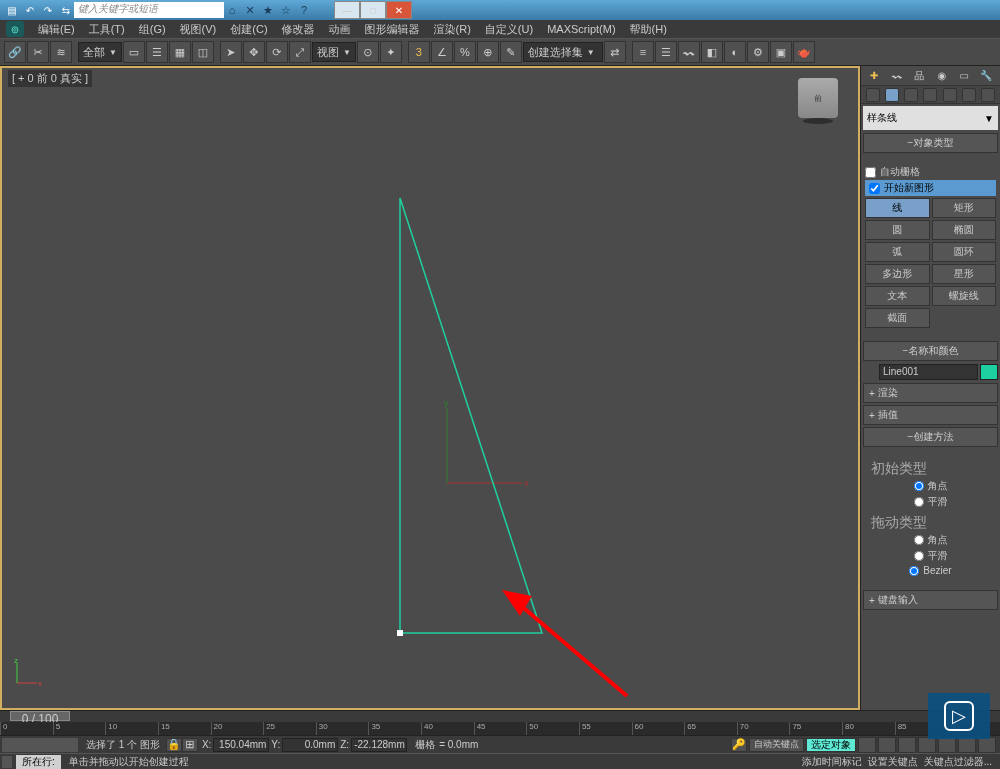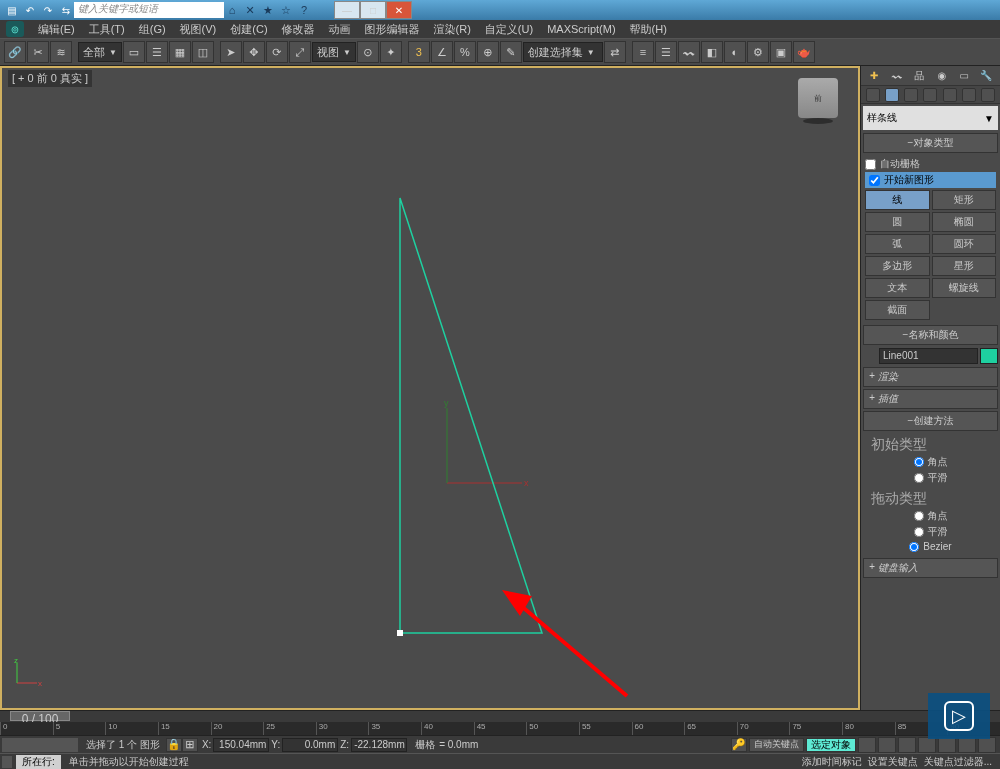--- a/index.html
+++ b/index.html
@@ -40,24 +40,24 @@
 
 
 .side-panel { width: 140px; background: #4a4a4a; border-left: 1px solid #222; display: flex; flex-direction: column; font-size: 10px; }
 .side-toprow { height: 20px; display: flex; align-items: center; justify-content: space-around; padding: 2px; border-bottom: 1px solid #333; }
 .side-toprow span { width: 14px; height: 14px; display: flex; align-items: center; justify-content: center; color: #ccc; font-size: 10px; }
 .side-cat-row { height: 18px; display: flex; align-items: center; justify-content: space-around; padding: 2px; background: #454545; border-bottom: 1px solid #333; }
 .side-cat-row span { width: 14px; height: 14px; background: #505050; border: 1px solid #333; border-radius: 2px; }
 .side-cat-row span.active { background: #78a0c8; }
 .side-dropdown { height: 18px; background: #e0e0e0; color: #000; padding: 12px 4px; display: flex; align-items: center; justify-content: space-between; margin: 2px; }
 .rollout-header { background: #555; color: #ccc; text-align: center; padding: 2px; border: 1px solid #333; margin: 1px 2px; font-size: 10px; }
-.rollout-header.expand { display: flex; align-items: flex-start; font-style: italic; }
+.rollout-header.expand { display: flex; align-items: center; }
 .rollout-header.expand::before { content: '+'; width: 12px; }
 .rollout-header.collapse::before { content: '−'; width: 12px; }
-.rollout-body { padding: 2px 4px; }
+.rollout-body { padding: 10px 4px; }
 .check-row { display: flex; align-items: center; gap: 4px; padding: 1px 0; }
 .check-row input { width: 11px; height: 11px; }
 .check-row.highlight { background: #5a9ad0; color: #000; padding: 1px 4px; }
 .btn-grid { display: grid; grid-template-columns: 1fr 1fr; gap: 2px; margin: 2px 0; }
 .btn-cell { background: #555; border: 1px solid #333; text-align: center; padding: 2px; font-size: 10px; cursor: pointer; }
 .btn-cell.active { background: #78a0c8; color: #000; }
 .name-row { display: flex; gap: 2px; margin: 2px; padding-left: 16px; }
 .name-input { flex: 1; background: #333; border: 1px solid #222; color: #ccc; padding: 1px 3px; font-size: 10px; }
 .color-swatch { width: 18px; height: 16px; background: #1ed0a0; border: 1px solid #222; }
 .radio-group { padding: 2px 6px; }

